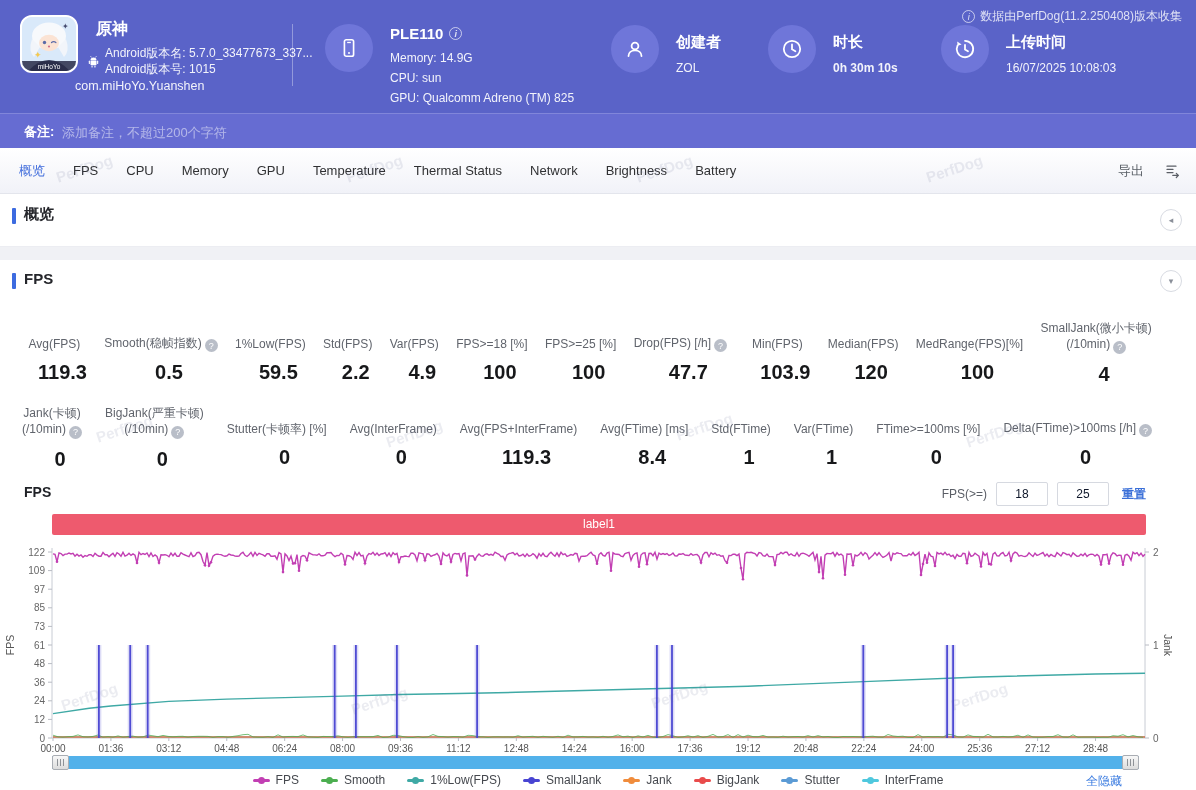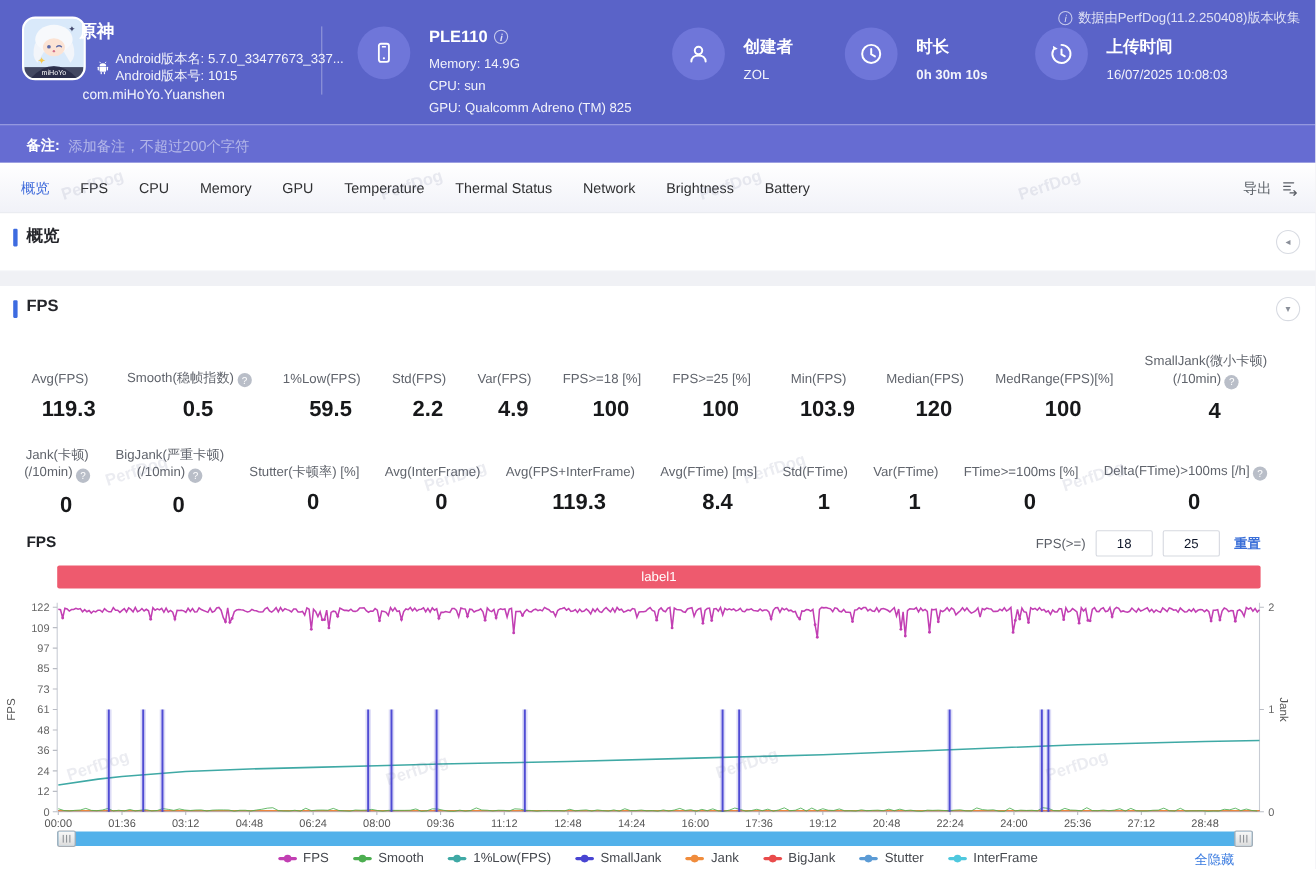--- a/index.html
+++ b/index.html
@@ -3,21 +3,21 @@
 <meta charset="utf-8">
 <style>
   html,body{margin:0;padding:0;background:#e9eaee;}
   .page{position:relative;width:1196px;height:790px;background:#fff;overflow:hidden;
         font-family:"Liberation Sans",sans-serif;-webkit-font-smoothing:antialiased;}
 
   
   .hdr{position:absolute;top:0;left:0;width:1196px;height:113px;background:#5a63c8;}
   .app-icon{position:absolute;left:20px;top:15px;width:58px;height:58px;border-radius:12px;
             border:2px solid #fff;overflow:hidden;background:#d9e9fa;box-sizing:border-box;}
-  .hdr-title{position:absolute;left:72px;top:19px;font-size:16px;font-weight:bold;color:#fff;}
+  .hdr-title{position:absolute;left:96px;top:19px;font-size:16px;font-weight:bold;color:#fff;}
   .android-rows{position:absolute;left:88px;top:45px;display:flex;align-items:center;gap:6px;}
   .android-rows .txt{font-size:12px;line-height:16px;color:rgba(255,255,255,.92);}
   .pkg{position:absolute;left:75px;top:79px;font-size:12.5px;color:rgba(255,255,255,.92);}
   .vdiv{position:absolute;left:292px;top:24px;width:1px;height:62px;background:rgba(255,255,255,.35);}
   .circle{position:absolute;width:48px;height:48px;border-radius:50%;background:#6f76d9;
           display:flex;align-items:center;justify-content:center;}
   .blk-label{position:absolute;font-size:15px;font-weight:bold;color:#fff;}
   .blk-value{position:absolute;font-size:12px;color:rgba(255,255,255,.92);}
   .dev-name{position:absolute;left:390px;top:25px;font-size:15px;font-weight:bold;color:#ffffff;
             display:flex;align-items:center;gap:6px;}
@@ -36,21 +36,21 @@
   .notebar input{position:absolute;left:60px;top:6px;width:860px;height:22px;background:transparent;
                  border:none;outline:none;color:#fff;font-size:13px;font-family:"Liberation Sans",sans-serif;}
   .notebar input::placeholder{color:rgba(255,255,255,.5);}
 
   
   .tabbar{position:absolute;top:148px;left:0;width:1196px;height:46px;
           background:linear-gradient(#ffffff,#f1f2f8);border-bottom:1px solid #e3e5ec;box-sizing:border-box;}
   .tabs{position:absolute;left:5px;top:0;height:45px;display:flex;align-items:center;}
   .tab{padding:0 14px;font-size:13px;color:#303133;cursor:pointer;}
   .tab.active{color:#3f6bdb;}
-  .export{position:absolute;right:16px;top:0;height:45px;display:flex;align-items:center;gap:8px;
+  .export{position:absolute;right:16px;top:0;height:45px;display:flex;align-items:center;gap:20px;
           font-size:13px;color:#595f66;cursor:pointer;}
 
   
   .sec-overview{position:absolute;top:194px;left:0;width:1196px;height:53px;background:#fff;
                 border-bottom:1px solid #ecedf2;box-sizing:border-box;}
   .gapband{position:absolute;top:247px;left:0;width:1196px;height:13px;background:#f0f1f5;}
   .sec-fps{position:absolute;top:260px;left:0;width:1196px;height:530px;background:#fff;}
   .blue-bar{position:absolute;left:12px;width:4px;height:16px;background:#3d6be0;border-radius:1px;}
   .sec-title{position:absolute;left:24px;font-size:15px;font-weight:bold;color:#25262b;}
   .sec-btn{position:absolute;right:14px;width:22px;height:22px;border:1px solid #d8dbe2;border-radius:50%;
@@ -265,20 +265,26 @@
           <div class="lbl">
             <div>FPS&gt;=18 [%]</div>
           </div>
           <div class="val">100</div>
         </div>
         <div class="cell">
           <div class="lbl">
             <div>FPS&gt;=25 [%]</div>
           </div>
           <div class="val">100</div>
+        </div>
+        <div class="cell">
+          <div class="lbl">
+            <div>Drop(FPS) [/h]<span class="help">?</span></div>
+          </div>
+          <div class="val">47.7</div>
         </div>
         <div class="cell">
           <div class="lbl">
             <div>Min(FPS)</div>
           </div>
           <div class="val">103.9</div>
         </div>
         <div class="cell">
           <div class="lbl">
             <div>Median(FPS)</div>

